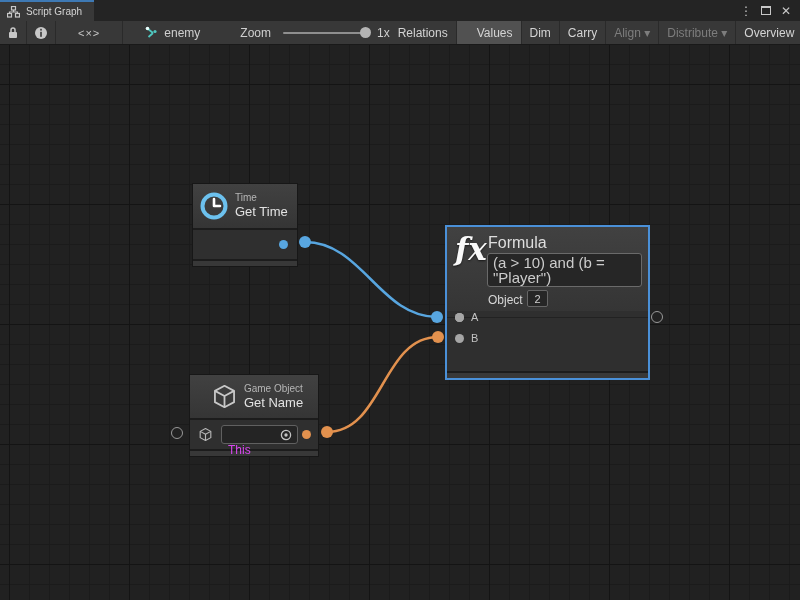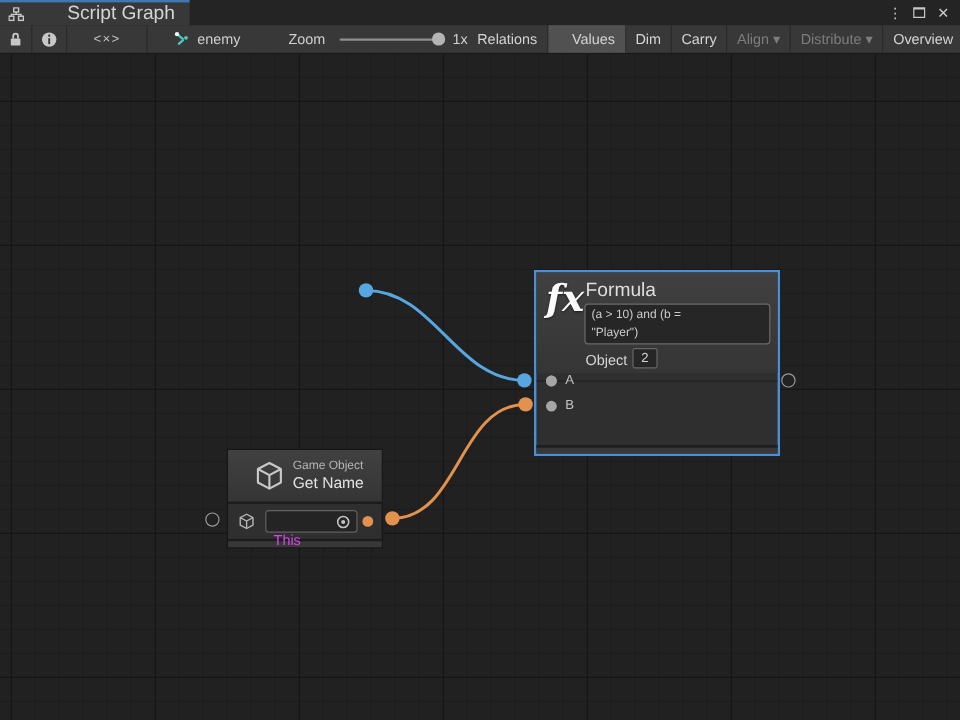--- a/index.html
+++ b/index.html
@@ -4,21 +4,21 @@
 <style>
   * { margin:0; padding:0; box-sizing:border-box; }
   html,body { width:800px; height:600px; overflow:hidden; background:#1e1e1e;
     font-family:"Liberation Sans", sans-serif; -webkit-font-smoothing:antialiased; }
   .window { position:relative; width:800px; height:600px; background:#242424; }
 
   
   .titlebar { position:absolute; left:0; top:0; width:800px; height:21px; background:#242424; display:flex; }
   .tab { height:21px; background:#383838; border-top:2px solid #3e79b4; display:flex; align-items:center;
          padding:0 12px 0 7px; gap:6px; }
-  .tab-title { color:#d4d4d4; font-size:16px;margin-left:30px; }
+  .tab-title { color:#d4d4d4; font-size:10px; }
   .win-controls { margin-left:auto; display:flex; align-items:center; gap:4px; padding-right:6px; }
   .win-btn { width:16px; height:16px; display:flex; align-items:center; justify-content:center;
              color:#c8c8c8; font-size:12px; }
   .maxbox { width:10px; height:9px; border:1.5px solid #c8c8c8; border-top-width:2.5px; }
 
   
   .toolbar { position:absolute; left:0; top:21px; width:800px; height:24px; background:#383838;
              border-bottom:1px solid #191919; display:flex; align-items:stretch; }
   .tbtn { display:flex; align-items:center; justify-content:center; color:#d4d4d4; font-size:12px;
           padding:0 8px; border-right:1px solid #2a2a2a; white-space:nowrap; }
@@ -62,21 +62,21 @@
   .node-time .node-header { height:44px; padding-left:6px; gap:6px; }
   .node-time .node-body { position:relative; height:29px; }
 
   
   .node-formula { left:447px; top:182px; width:201px; height:151px; box-shadow:0 0 0 2px #4a90d8; }
   .node-formula .node-header { position:relative; height:84px; display:block; }
   .fx-glyph { position:absolute; left:8px; top:4px; font-family:"DejaVu Serif", serif; font-style:italic;
               font-weight:bold; font-size:31px; color:#fafafa; text-shadow:0 1px 2px rgba(0,0,0,.6); }
   .formula-title { position:absolute; left:41px; top:7px; font-size:16px; color:#dedede; }
   .formula-expr { position:absolute; left:40px; top:26px; width:155px; height:34px; background:#262626;
-                  border:1px solid #6a6a6a; border-radius:3px; color:#cccccc; font-size:10px;
+                  border:1px solid #6a6a6a; border-radius:3px; color:#cccccc; font-size:15px;
                   line-height:15px; padding:1px 5px; white-space:pre-wrap; }
   .inputs-label { position:absolute; left:41px; top:66px; font-size:12px; color:#d6d6d6; }
   .inputs-box { position:absolute; left:80px; top:63px; min-width:21px; height:17px; background:#262626;
                 border:1px solid #666; border-radius:2px; color:#d0d0d0; font-size:11px;
                 display:flex; align-items:center; justify-content:center; padding:0 4px; }
   .node-formula .node-body { position:relative; height:56px; }
   .row-line { position:absolute; left:0; top:6px; width:100%; height:1px; background:#222222; }
   .prow { position:relative; height:21px; }
   .prow .dot { left:8px; top:2px; }
   .prow .port-label { position:absolute; left:24px; top:0; }
@@ -169,20 +169,37 @@
 
     <svg class="wires" viewBox="0 0 800 555">
       <path d="M305,197 C362,197 380,272 437,272" fill="none" stroke-width="2.5" stroke="#58a6e0"></path>
       <circle cx="305" cy="197" r="6" fill="#58a6e0"></circle>
       <circle cx="437" cy="272" r="6" fill="#58a6e0"></circle>
       <path d="M327,387 C383,387 382,292 438,292" fill="none" stroke-width="2.5" stroke="#e2914e"></path>
       <circle cx="327" cy="387" r="6" fill="#e2914e"></circle>
       <circle cx="438" cy="292" r="6" fill="#e2914e"></circle>
     </svg>
 
+    <div class="node node-time">
+      <div class="node-header">
+        <svg width="30" height="30" viewBox="0 0 30 30">
+          <circle cx="15" cy="15" r="11.5" fill="none" stroke="#6cc1ee" stroke-width="4"></circle>
+          <path d="M15 15 V8 M15 15 H21" stroke="#ffffff" stroke-width="2.6" stroke-linecap="round" fill="none"></path>
+        </svg>
+        <div>
+          <div class="cat-label">Time</div>
+          <div class="main-label">Get Time</div>
+        </div>
+      </div>
+      <div class="node-sep"></div>
+      <div class="node-body">
+        <span class="dot" style="right: 9px; top: 10px; background: rgb(88, 166, 224);"></span>
+      </div>
+      <div class="node-footer"></div>
+    </div>
 
     <div class="node node-formula">
       <div class="node-header">
         <span class="fx-glyph">fx</span>
         <span class="formula-title">Formula</span>
         <div class="formula-expr">(a &gt; 10) and (b =
 "Player")</div>
         <span class="inputs-label">Object</span>
         <span class="inputs-box">2</span>
       </div>

